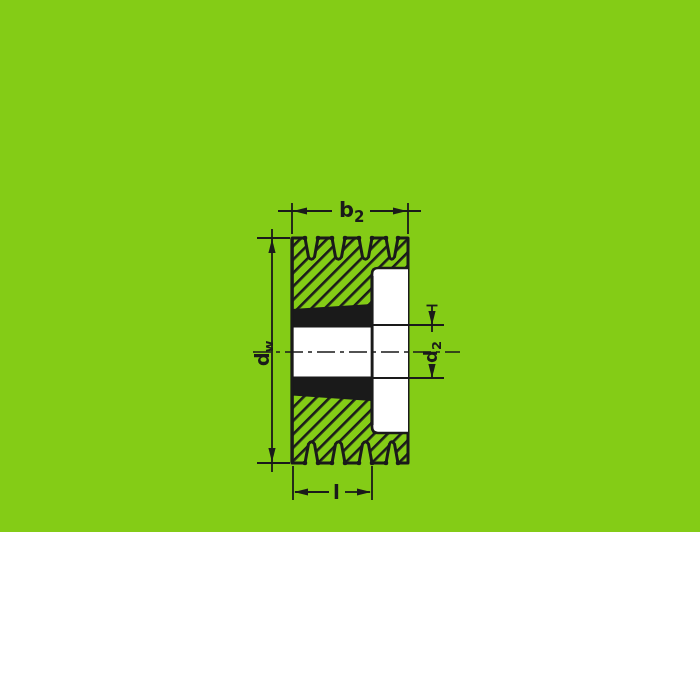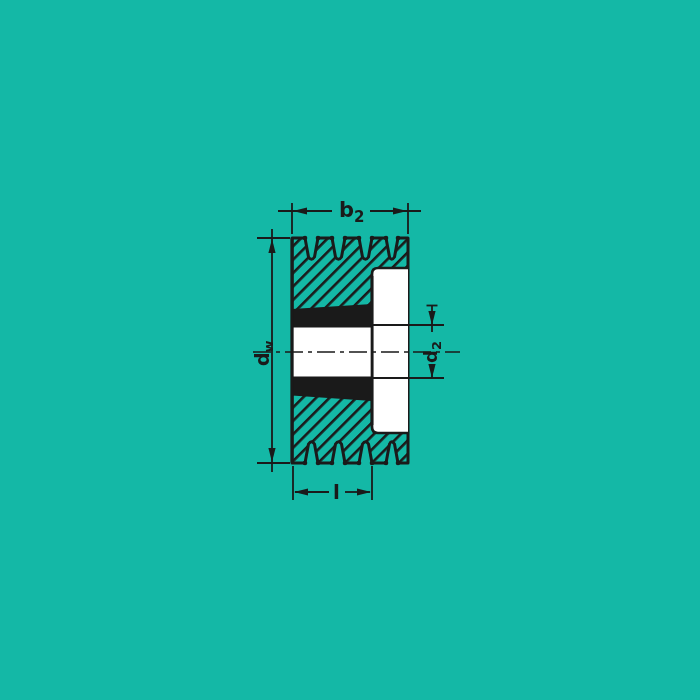--- a/index.html
+++ b/index.html
@@ -4,22 +4,22 @@
 <style>
   html, body {
     margin: 0;
     padding: 0;
     background: #ffffff;
     font-family: "DejaVu Sans", "Liberation Sans", sans-serif;
   }
   .canvas {
     position: relative;
     width: 700px;
-    height: 700px;
-    background: #14b8a6;
+    height: 532px;
+    background: #84cc16;
     overflow: hidden;
   }
   svg text {
     font-family: "DejaVu Sans", "Liberation Sans", sans-serif;
     font-weight: 700;
     fill: #1a1a1a;
   }
   .ink-stroke { stroke: #1a1a1a; }
 </style>
 </head>

